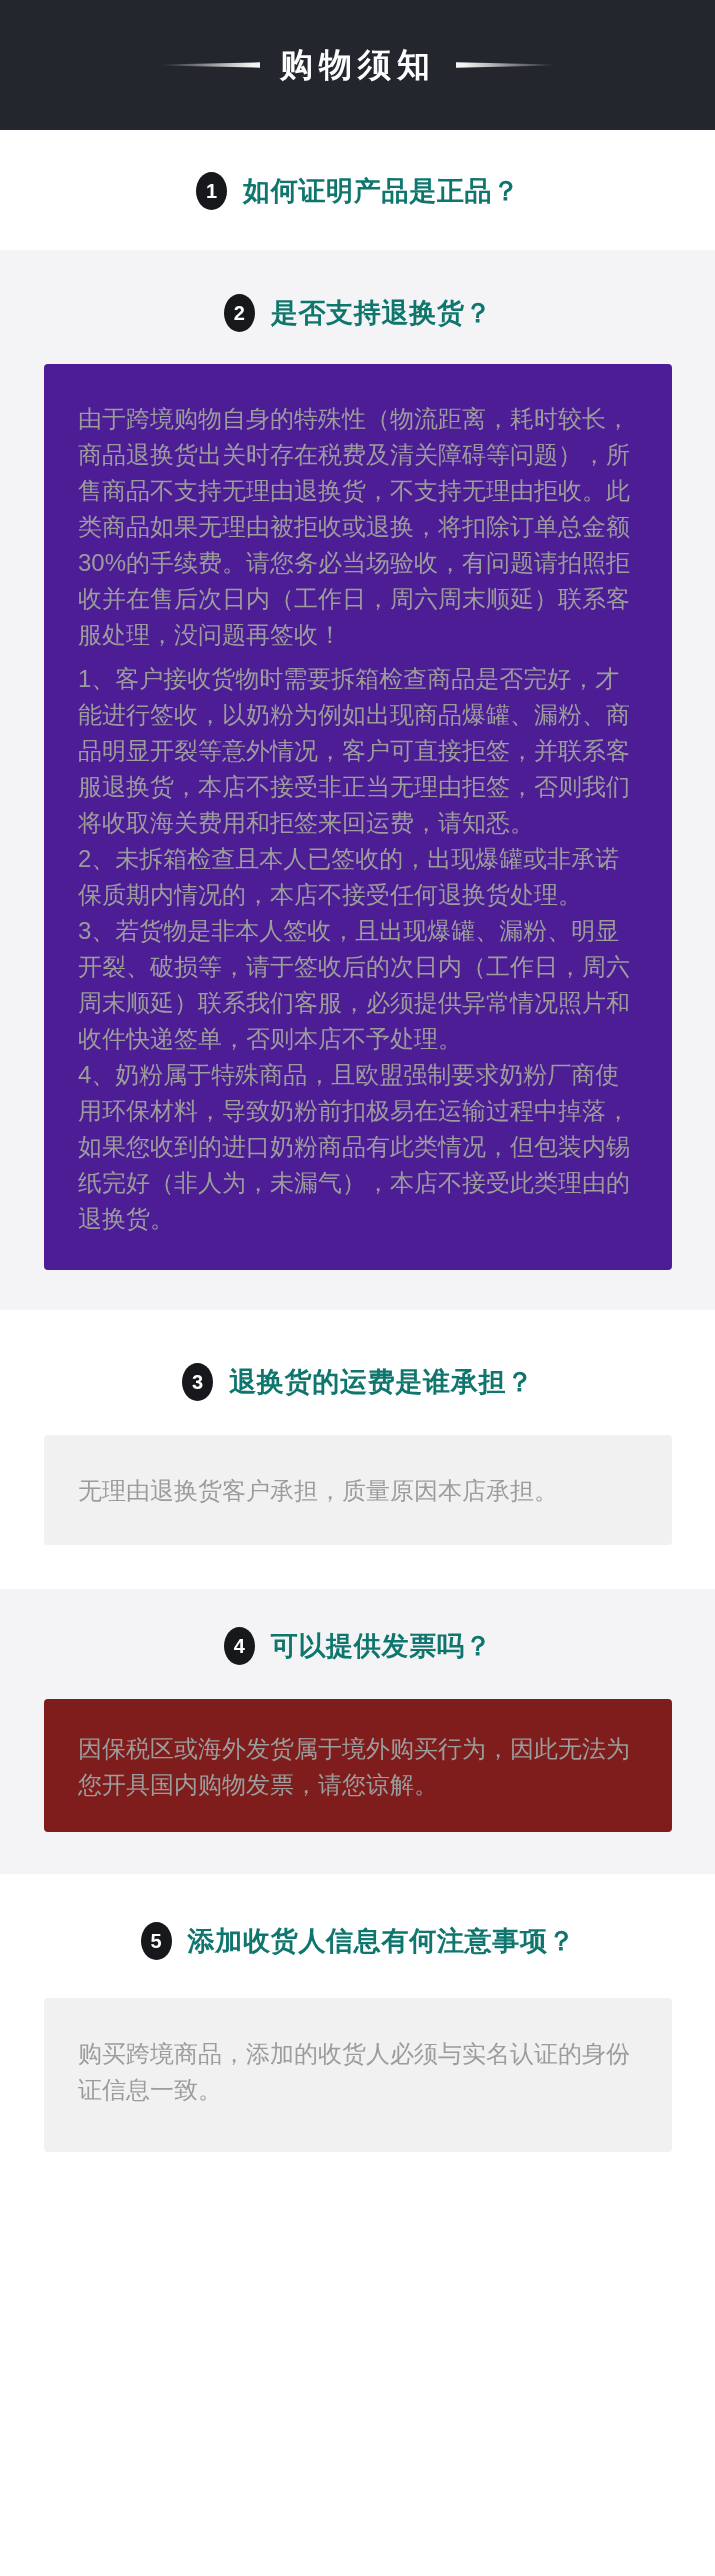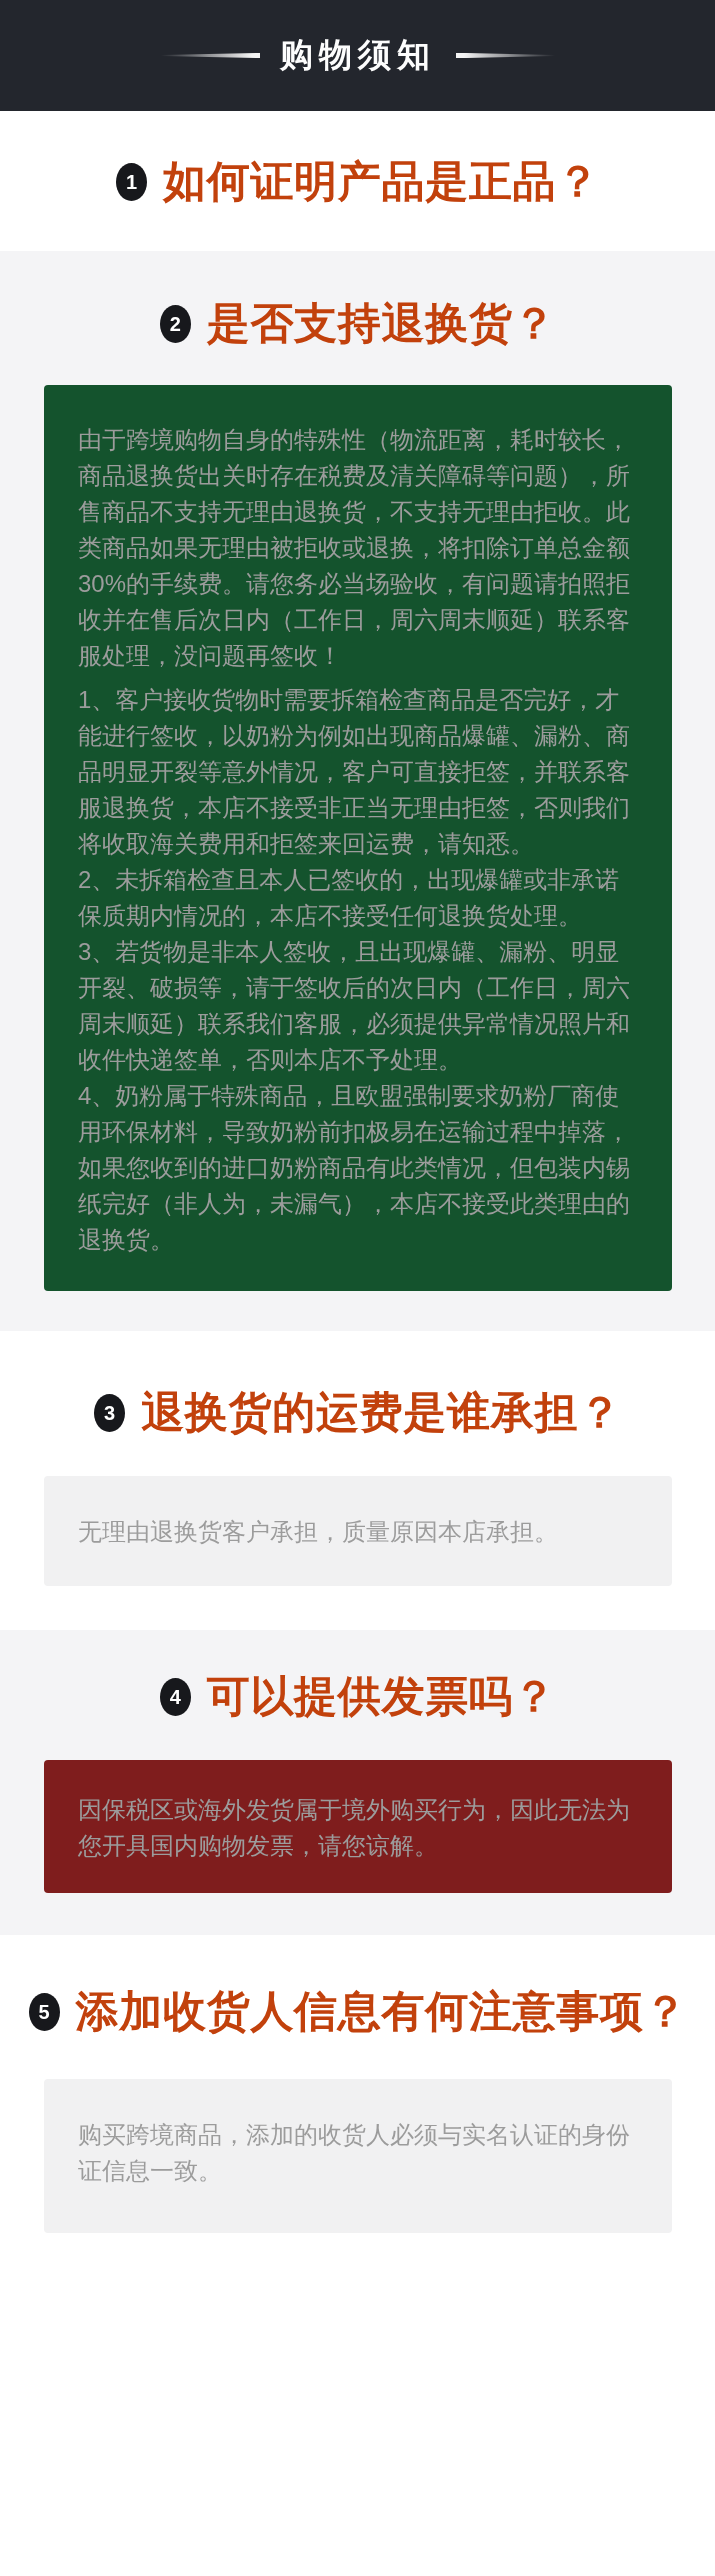--- a/index.html
+++ b/index.html
@@ -7,21 +7,21 @@
   body {
     width: 716px;
     min-height: 2576px;
     margin: 0 auto;
     font-family: "Liberation Sans", "DejaVu Sans", sans-serif;
     -webkit-font-smoothing: antialiased;
   }
 
   
   .hero {
-    height: 111px;
+    height: 130px;
     background: #23262d;
     display: flex;
     align-items: center;
     justify-content: center;
     gap: 20px;
   }
   .hero-title {
     color: #fdfdfd;
     font-size: 33px;
     font-weight: 900;
@@ -60,37 +60,37 @@
     border-radius: 50%;
     color: #ffffff;
     font-size: 20px;
     font-weight: bold;
     display: flex;
     align-items: center;
     justify-content: center;
     flex: 0 0 auto;
   }
   .sec-title {
-    font-size: 43px;
+    font-size: 27px;
     font-weight: 900;
-    color: #c2410c;
+    color: #0f766e;
     letter-spacing: 0.7px;
     white-space: nowrap;
   }
 
   
   .box {
     margin: 0 44px;
     border-radius: 4px;
     font-size: 24px;
     line-height: 36px;
     color: #9c9c9c;
   }
   .box-gray { background: #f1f1f2; }
-  .box-light { background: #14532d; }
+  .box-light { background: #4c1d95; }
   .box-white { background: #7f1d1d; }
 
   .container-gray { background: #f4f4f6; }
 
   
   .sec1 .sec-header { margin-top: 42px; }
   .sec1 .box { margin-top: 30.5px; padding: 36px 34px 44px 34px; }
   .sec1 .para { margin-top: 36px; }
 
   

